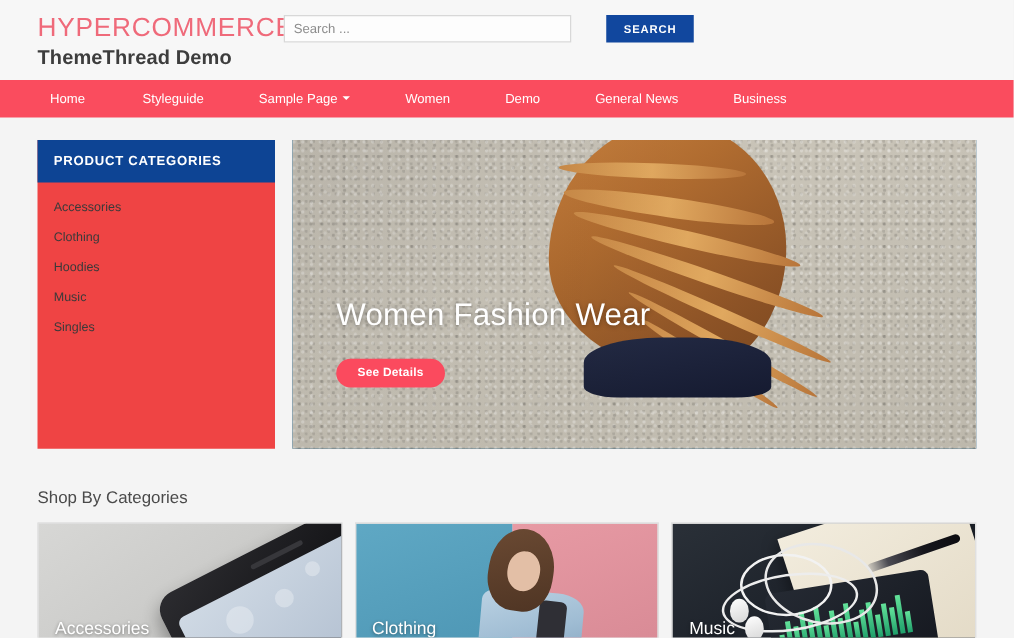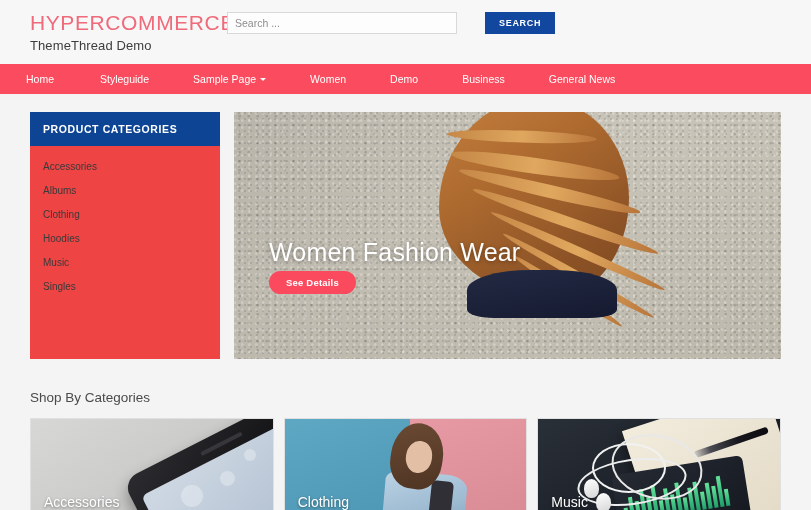--- a/index.html
+++ b/index.html
@@ -32,23 +32,23 @@
 
   .site-title {
     font-size: 21px;
     letter-spacing: 0.6px;
     color: #ef6a7a;
     font-weight: 400;
     line-height: 24px;
   }
 
   .site-tagline {
-    font-size: 13px;
+    font-size: 16px;
     color: #3d3d3d;
-    font-weight: 400;
+    font-weight: 700;
     margin-top: 3px;
     letter-spacing: 0.1px;
   }
 
   .search-area {
     position: absolute;
     left: 227px;
     top: 12px;
     display: flex;
     align-items: flex-start;
@@ -80,21 +80,21 @@
     cursor: pointer;
     font-family: "Liberation Sans", sans-serif;
   }
 
   
   .main-nav {
     background: #fa4c5e;
     height: 30px;
     display: flex;
     align-items: flex-start;
-    padding-left: 26px;
+    padding-left: 40px;
   }
 
   .nav-item {
     color: #fff;
     font-size: 10.5px;
     text-decoration: none;
     padding: 0 22px;
     line-height: 30px;
     white-space: nowrap;
     display: inline-block;
@@ -264,21 +264,21 @@
   .hero-title {
     color: #fff;
     font-size: 25px;
     font-weight: 400;
     letter-spacing: 0.2px;
     text-shadow: 0 1px 4px rgba(0,0,0,.35);
   }
 
   .hero-btn {
     display: inline-block;
-    margin-top: 4px;
+    margin-top: 20px;
     background: #fb4a5e;
     color: #fff;
     font-size: 9.5px;
     font-weight: 600;
     border: none;
     border-radius: 14px;
     padding: 6px 17px;
     cursor: pointer;
     letter-spacing: 0.2px;
     font-family: "Liberation Sans", sans-serif;
@@ -460,34 +460,31 @@
     <button class="search-button">SEARCH</button>
   </div>
 </div>
 
 <nav class="main-nav">
   <a class="nav-item" href="#">Home</a>
   <a class="nav-item" href="#">Styleguide</a>
   <a class="nav-item" href="#"><span>Sample Page</span><span class="caret"></span></a>
   <a class="nav-item" href="#">Women</a>
   <a class="nav-item" href="#">Demo</a>
+  <a class="nav-item" href="#">General News</a>
   <a class="nav-item" href="#">Business</a>
-  <a class="nav-item" href="#">General News</a>
 </nav>
 
 <div class="content-wrap">
 
   <aside class="sidebar">
     <div class="sidebar-header">PRODUCT CATEGORIES</div>
     <ul class="sidebar-list">
       <li>
           <a href="#">Accessories</a>
-        </li>
-      <li>
-          <a href="#">Albums</a>
         </li>
       <li>
           <a href="#">Clothing</a>
         </li>
       <li>
           <a href="#">Hoodies</a>
         </li>
       <li>
           <a href="#">Music</a>
         </li>

